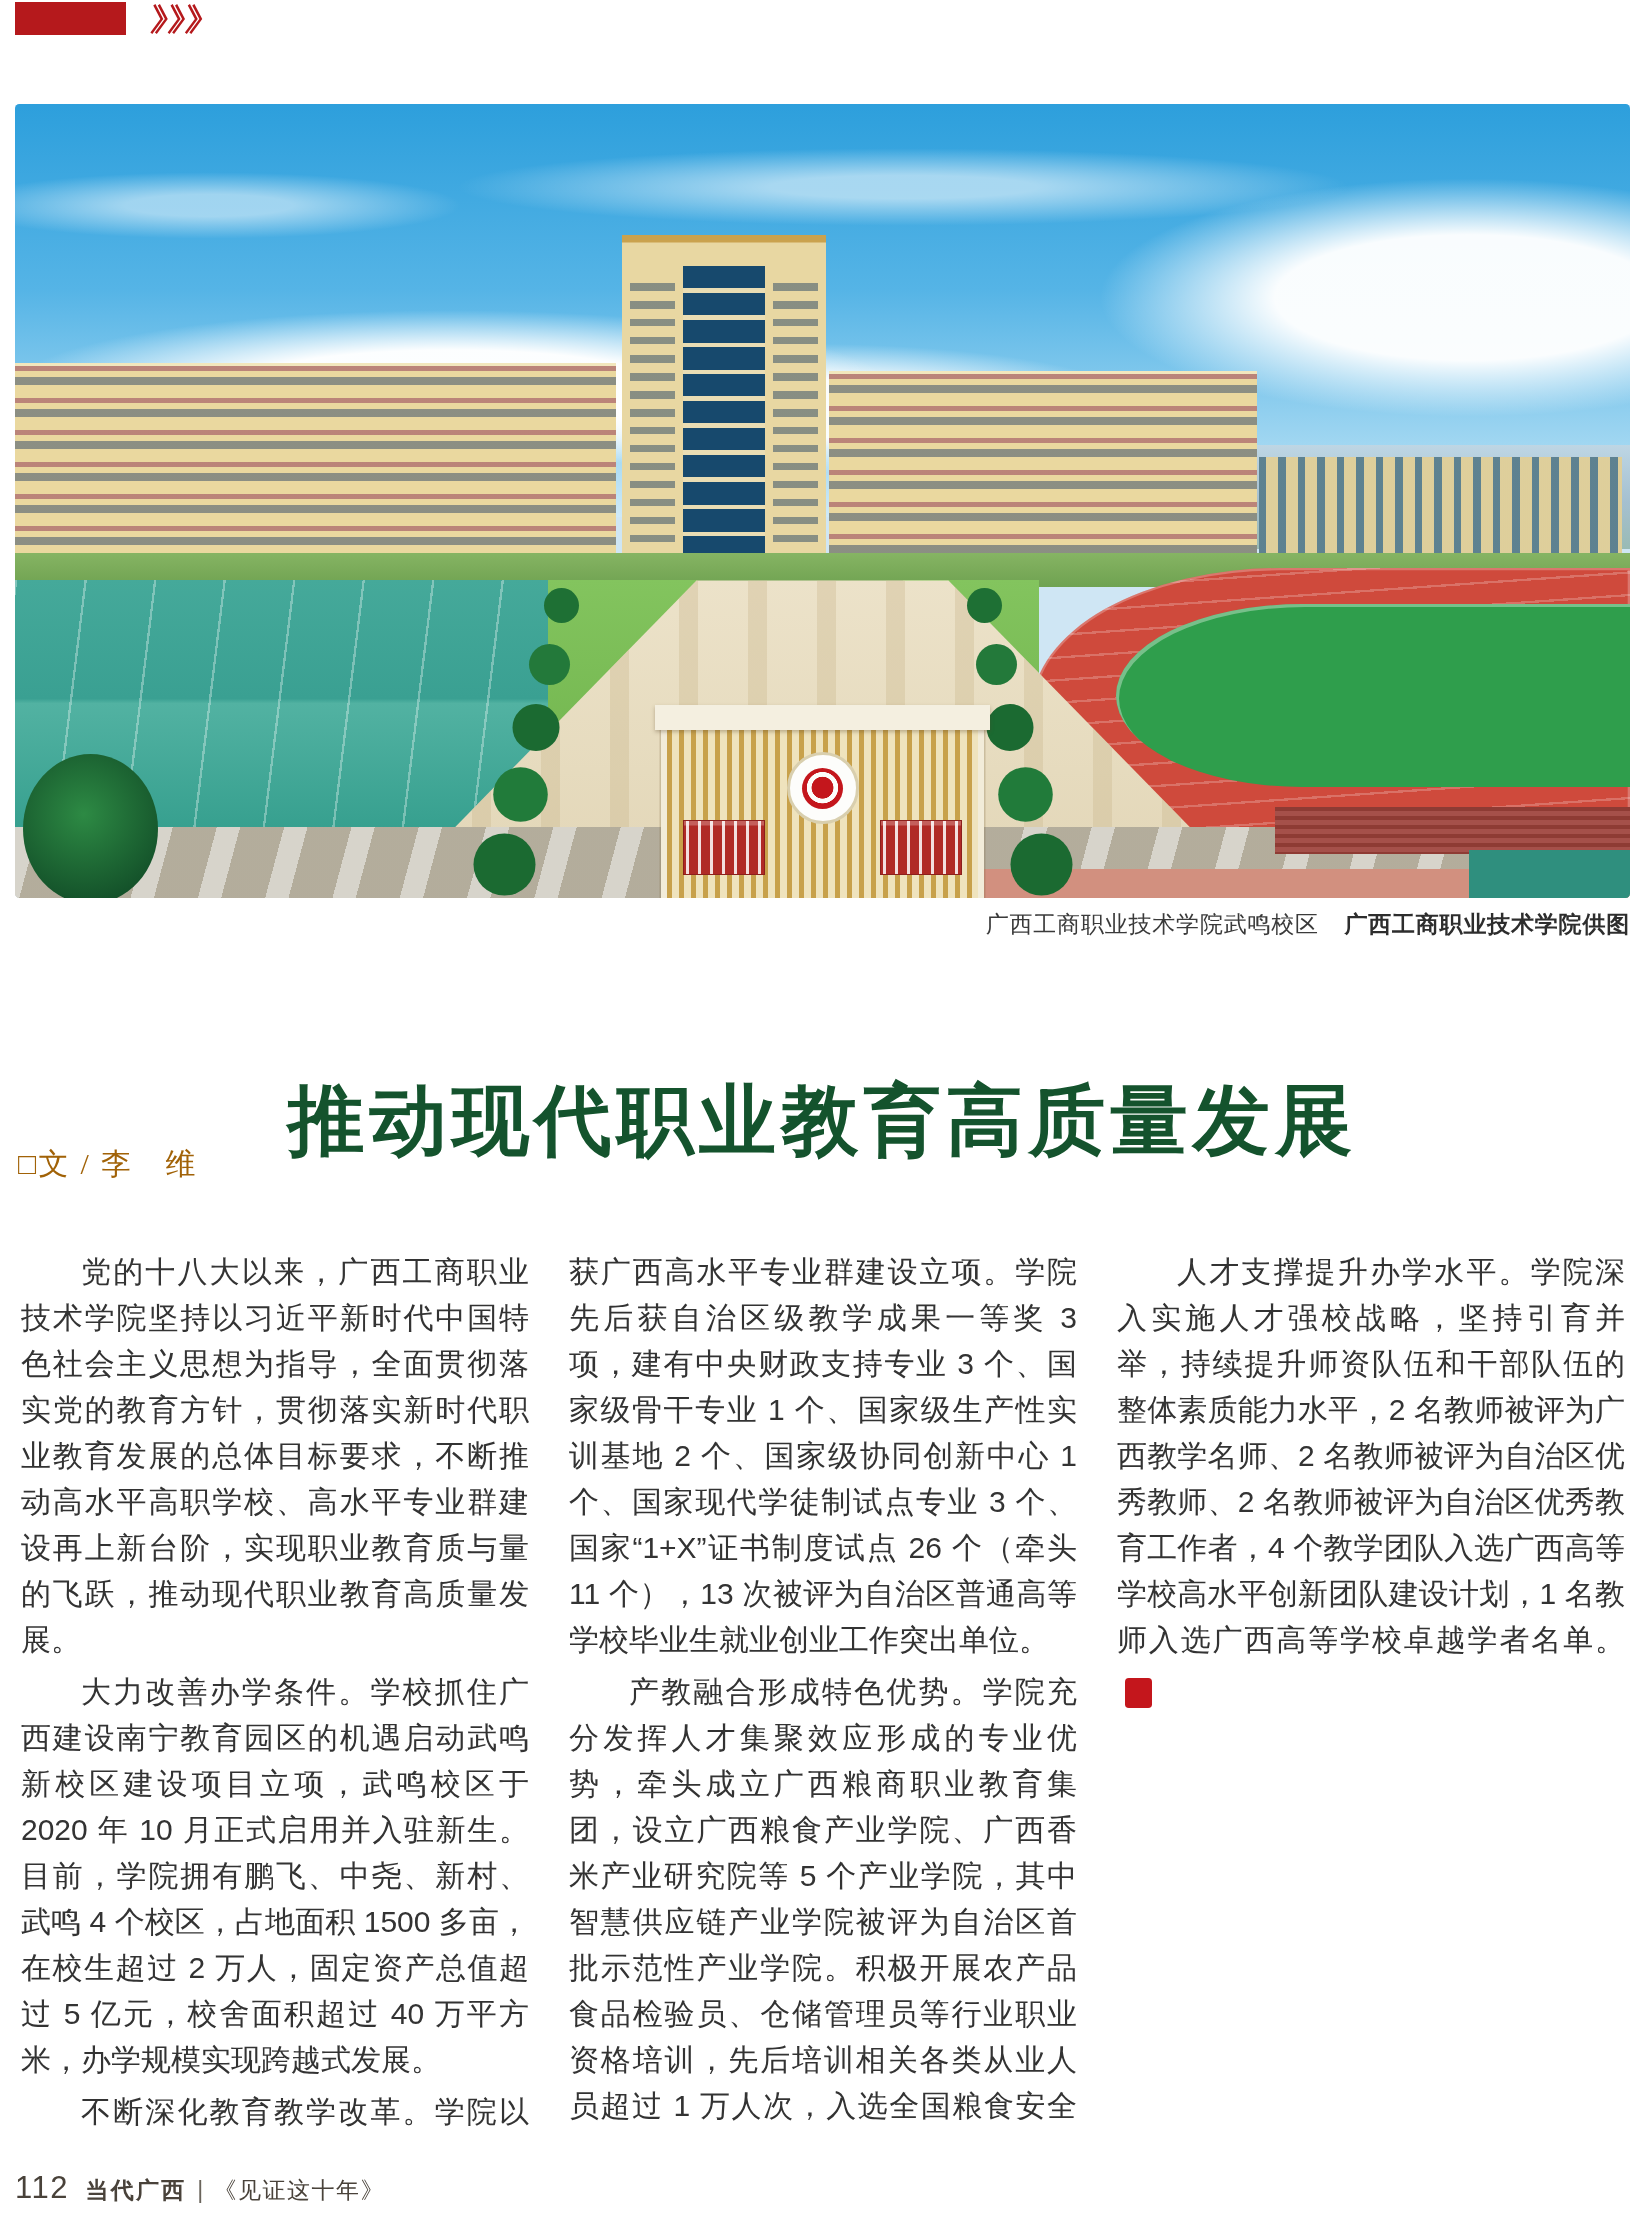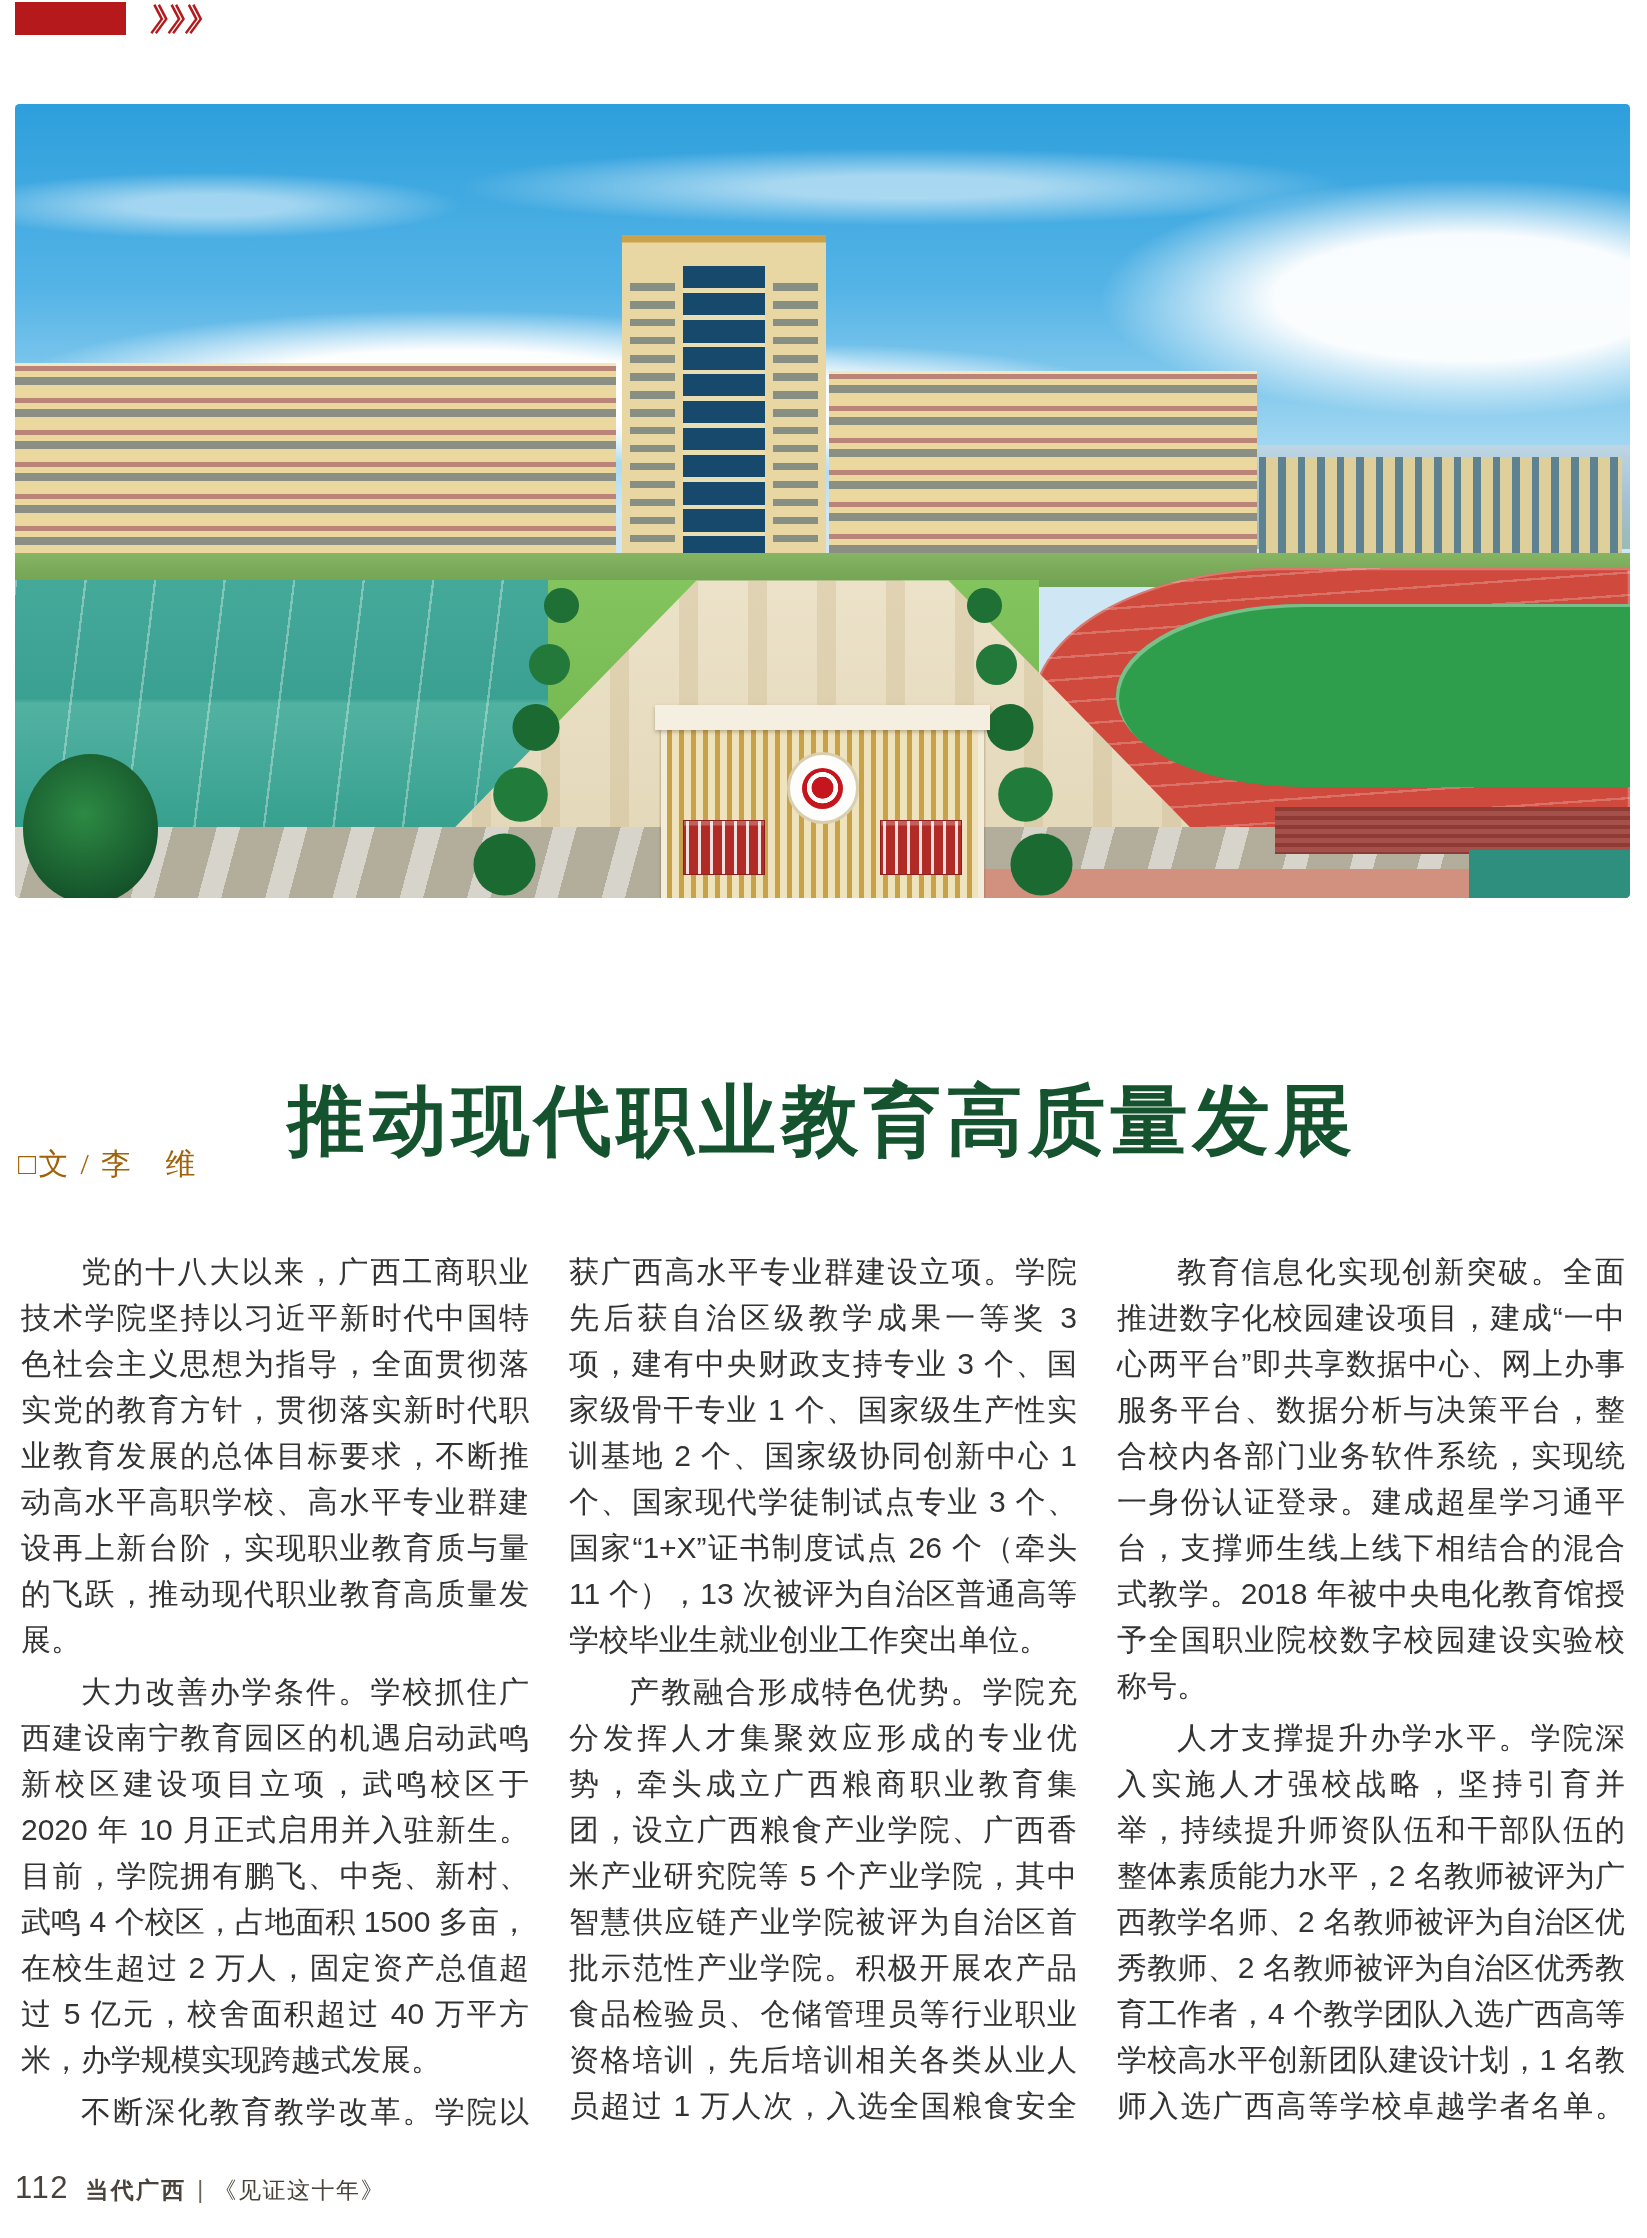--- a/index.html
+++ b/index.html
@@ -173,37 +173,39 @@
     <div class="gate">
       <div class="gate-beam"></div>
       <div class="gate-panel left"></div>
       <div class="gate-panel right"></div>
       <div class="gate-emblem">
         <div class="emblem-core"></div>
       </div>
     </div>
   </div>
 
+  <div class="caption-row">
+    <span class="caption-text">广西工商职业技术学院武鸣校区</span><span class="caption-credit">广西工商职业技术学院供图</span>
+  </div>
 
   <h1 class="title">推动现代职业教育高质量发展</h1>
   <div class="byline">
     <span>□文 / </span><span>李　维</span>
   </div>
 
   <div class="col col-1">
     <p class="indent">党的十八大以来，广西工商职业技术学院坚持以习近平新时代中国特色社会主义思想为指导，全面贯彻落实党的教育方针，贯彻落实新时代职业教育发展的总体目标要求，不断推动高水平高职学校、高水平专业群建设再上新台阶，实现职业教育质与量的飞跃，推动现代职业教育高质量发展。</p>
     <p class="indent">大力改善办学条件。学校抓住广西建设南宁教育园区的机遇启动武鸣新校区建设项目立项，武鸣校区于 2020 年 10 月正式启用并入驻新生。目前，学院拥有鹏飞、中尧、新村、武鸣 4 个校区，占地面积 1500 多亩，在校生超过 2 万人，固定资产总值超过 5 亿元，校舍面积超过 40 万平方米，办学规模实现跨越式发展。</p>
     <p class="indent">不断深化教育教学改革。学院以服务国家粮食安全战略需要作为办学特色定位的切入点和着力点，突出“粮·商”办学特色。2019 年 12 月，粮油食品专业群</p>
   </div>
   <div class="col col-2">
     <p>获广西高水平专业群建设立项。学院先后获自治区级教学成果一等奖 3 项，建有中央财政支持专业 3 个、国家级骨干专业 1 个、国家级生产性实训基地 2 个、国家级协同创新中心 1 个、国家现代学徒制试点专业 3 个、国家“1+X”证书制度试点 26 个（牵头 11 个），13 次被评为自治区普通高等学校毕业生就业创业工作突出单位。</p>
     <p class="indent">产教融合形成特色优势。学院充分发挥人才集聚效应形成的专业优势，牵头成立广西粮商职业教育集团，设立广西粮食产业学院、广西香米产业研究院等 5 个产业学院，其中智慧供应链产业学院被评为自治区首批示范性产业学院。积极开展农产品食品检验员、仓储管理员等行业职业资格培训，先后培训相关各类从业人员超过 1 万人次，入选全国粮食安全宣传教育基地和自治区级专业技术人员继续教育</p>
   </div>
   <div class="col col-3">
-    <p class="indent">教育信息化实现创新突破。全面推进数字化校园建设项目，建成“一中心两平台”即共享数据中心、网上办事服务平台、数据分析与决策平台，整合校内各部门业务软件系统，实现统一身份认证登录。建成超星学习通平台，支撑师生线上线下相结合的混合式教学。2018 年被中央电化教育馆授予全国职业院校数字校园建设实验校称号。</p>
     <p class="indent">
       <span>人才支撑提升办学水平。学院深入实施人才强校战略，坚持引育并举，持续提升师资队伍和干部队伍的整体素质能力水平，2 名教师被评为广西教学名师、2 名教师被评为自治区优秀教师、2 名教师被评为自治区优秀教育工作者，4 个教学团队入选广西高等学校高水平创新团队建设计划，1 名教师入选广西高等学校卓越学者名单。</span><span class="endmark">D</span>
     </p>
   </div>
 
   <div class="footer">
     <span class="pagenum">112</span>
     <span class="mag">当代广西</span>
     <span class="sep">|</span>
     <span class="series">《见证这十年》</span>

